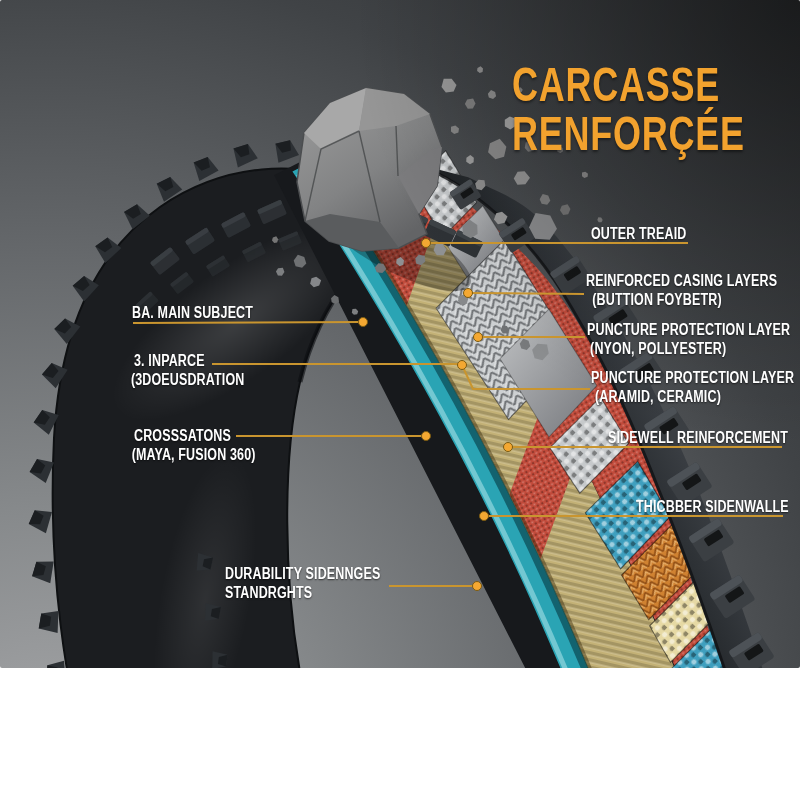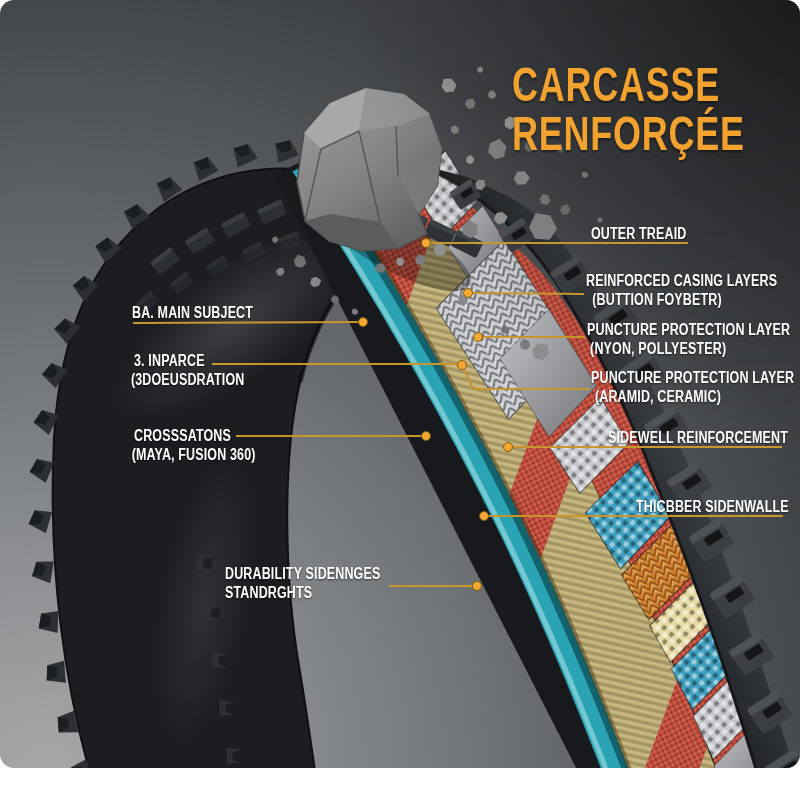--- a/index.html
+++ b/index.html
@@ -1,16 +1,16 @@
 <!DOCTYPE html>
 <html style="--accent: #F2A22E; --gold: #C9952F; --dot: #F4A832; --label: #FFFFFF; --teal: #2AA4B4; --tan: #C3B176; --red: #C14A3A; --blue: #3F9FBE; --orangeTex: #D08231; --cream: #E6D9A4; --plate: #A9ACAF; --rock: #8E8E8E; --rubber: #1B1D20;"><head>
 <meta charset="utf-8">
 <style>
   html,body{margin:0;padding:0;background:#ffffff;}
-  .stage{position:relative;width:800px;height:768px;border-radius:14px;overflow:hidden;
+  .stage{position:relative;width:800px;height:668px;border-radius:2px;overflow:hidden;
          font-family:"Liberation Sans",sans-serif;}
   .scene{position:absolute;left:0;top:0;}
   .title{position:absolute;left:512px;top:60px;color:var(--accent,#F2A22E);
          font-weight:700;font-size:48px;line-height:49px;white-space:nowrap;
          transform:scaleX(0.75);transform-origin:0 0;letter-spacing:1px;
          text-shadow:0 2px 3px rgba(0,0,0,0.45);}
   .title span{display:block;}
   .lbl{position:absolute;color:var(--label,#fff);font-weight:700;font-size:16px;line-height:19px;
        white-space:nowrap;transform:scaleX(0.78);transform-origin:0 0;letter-spacing:.2px;
        text-shadow:0 1px 2px rgba(0,0,0,0.6);}

